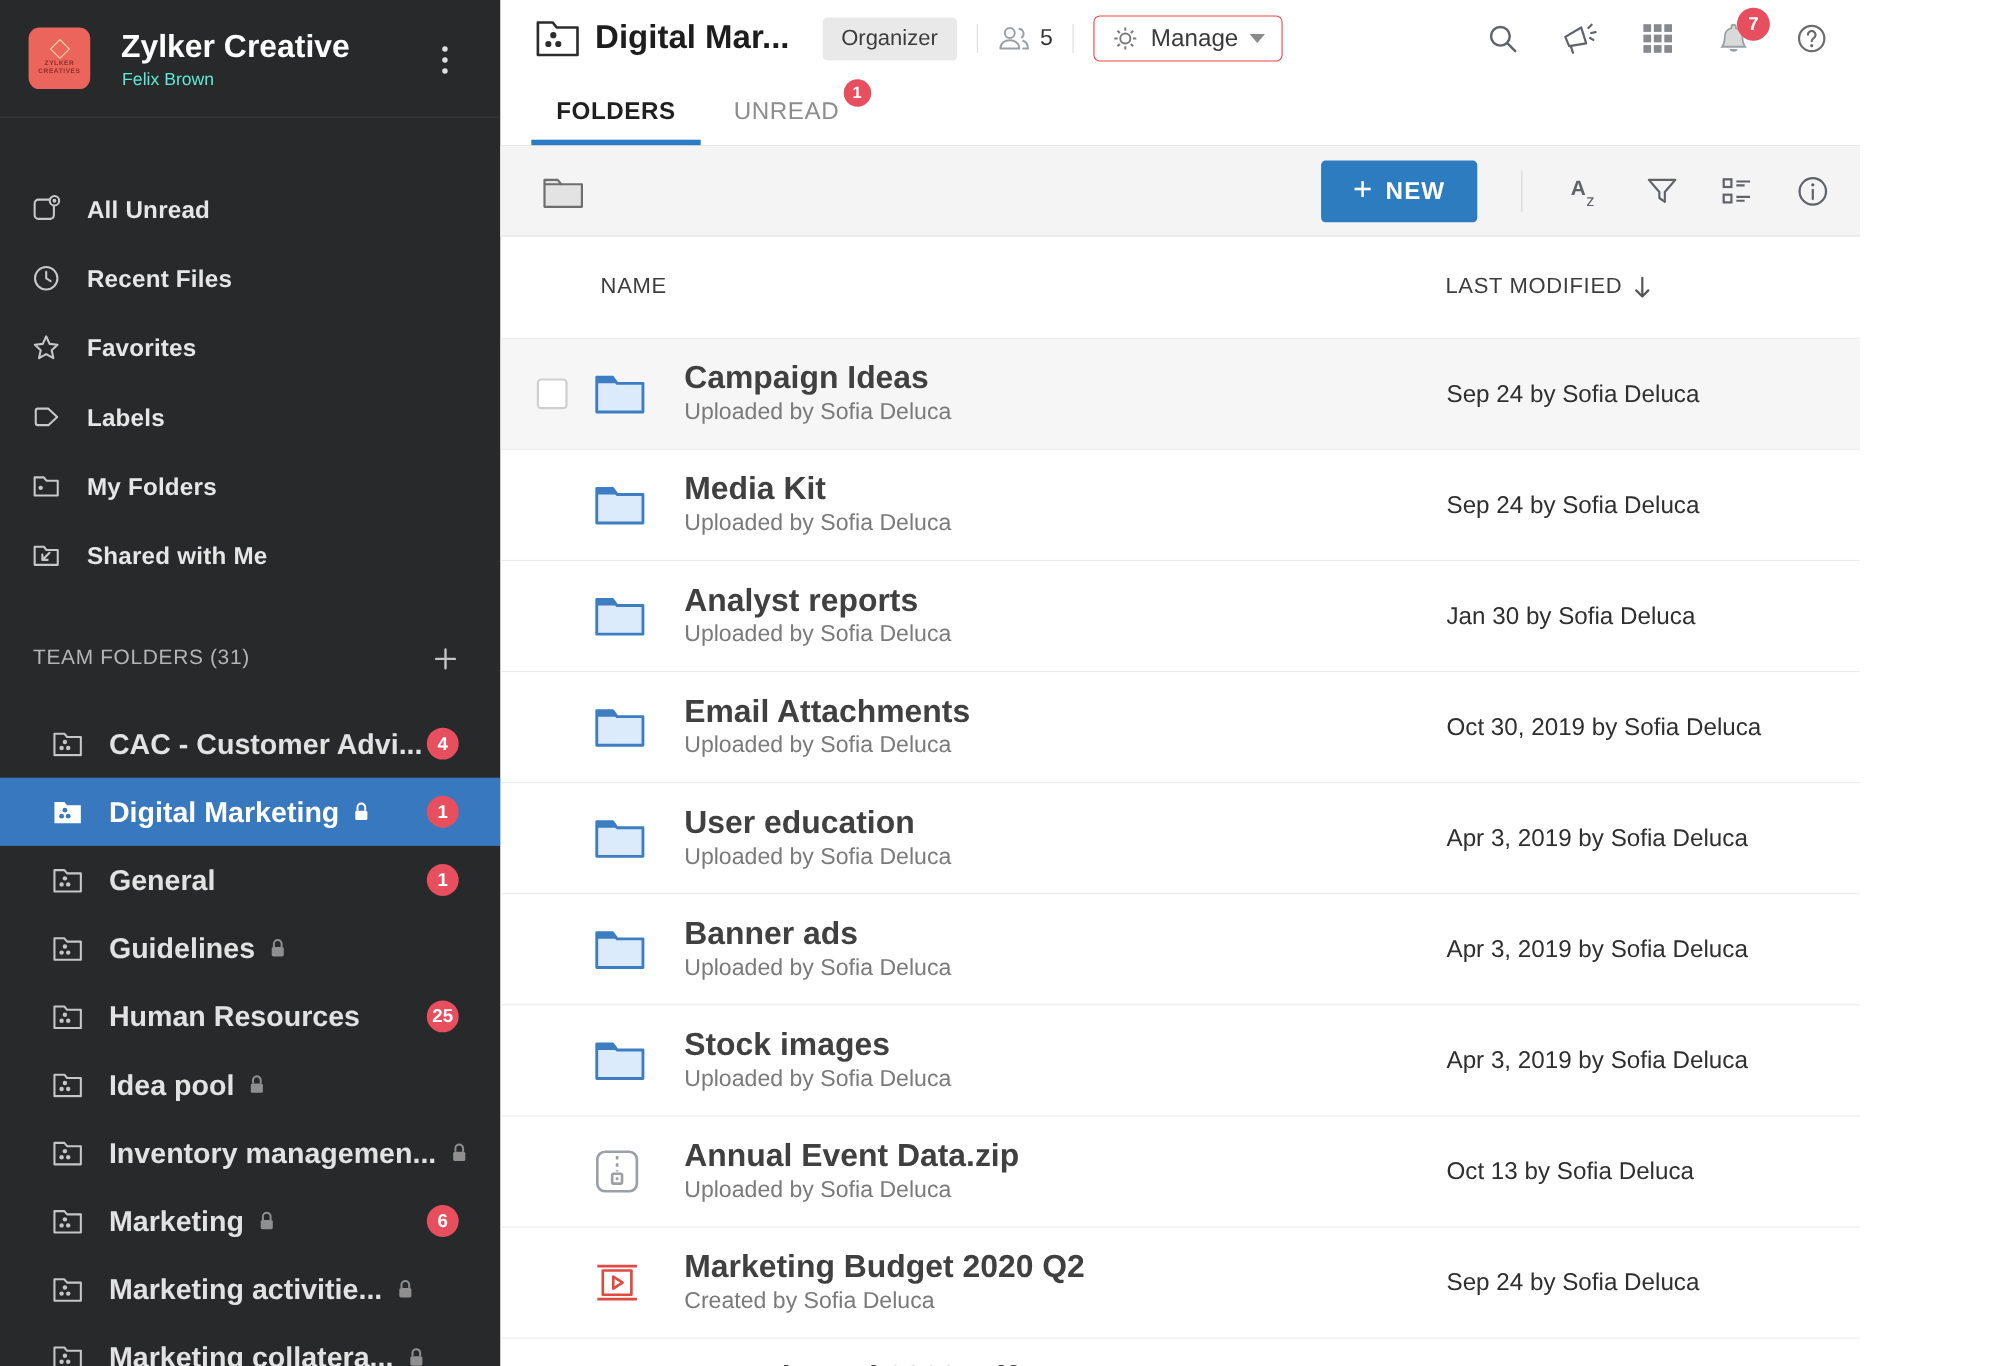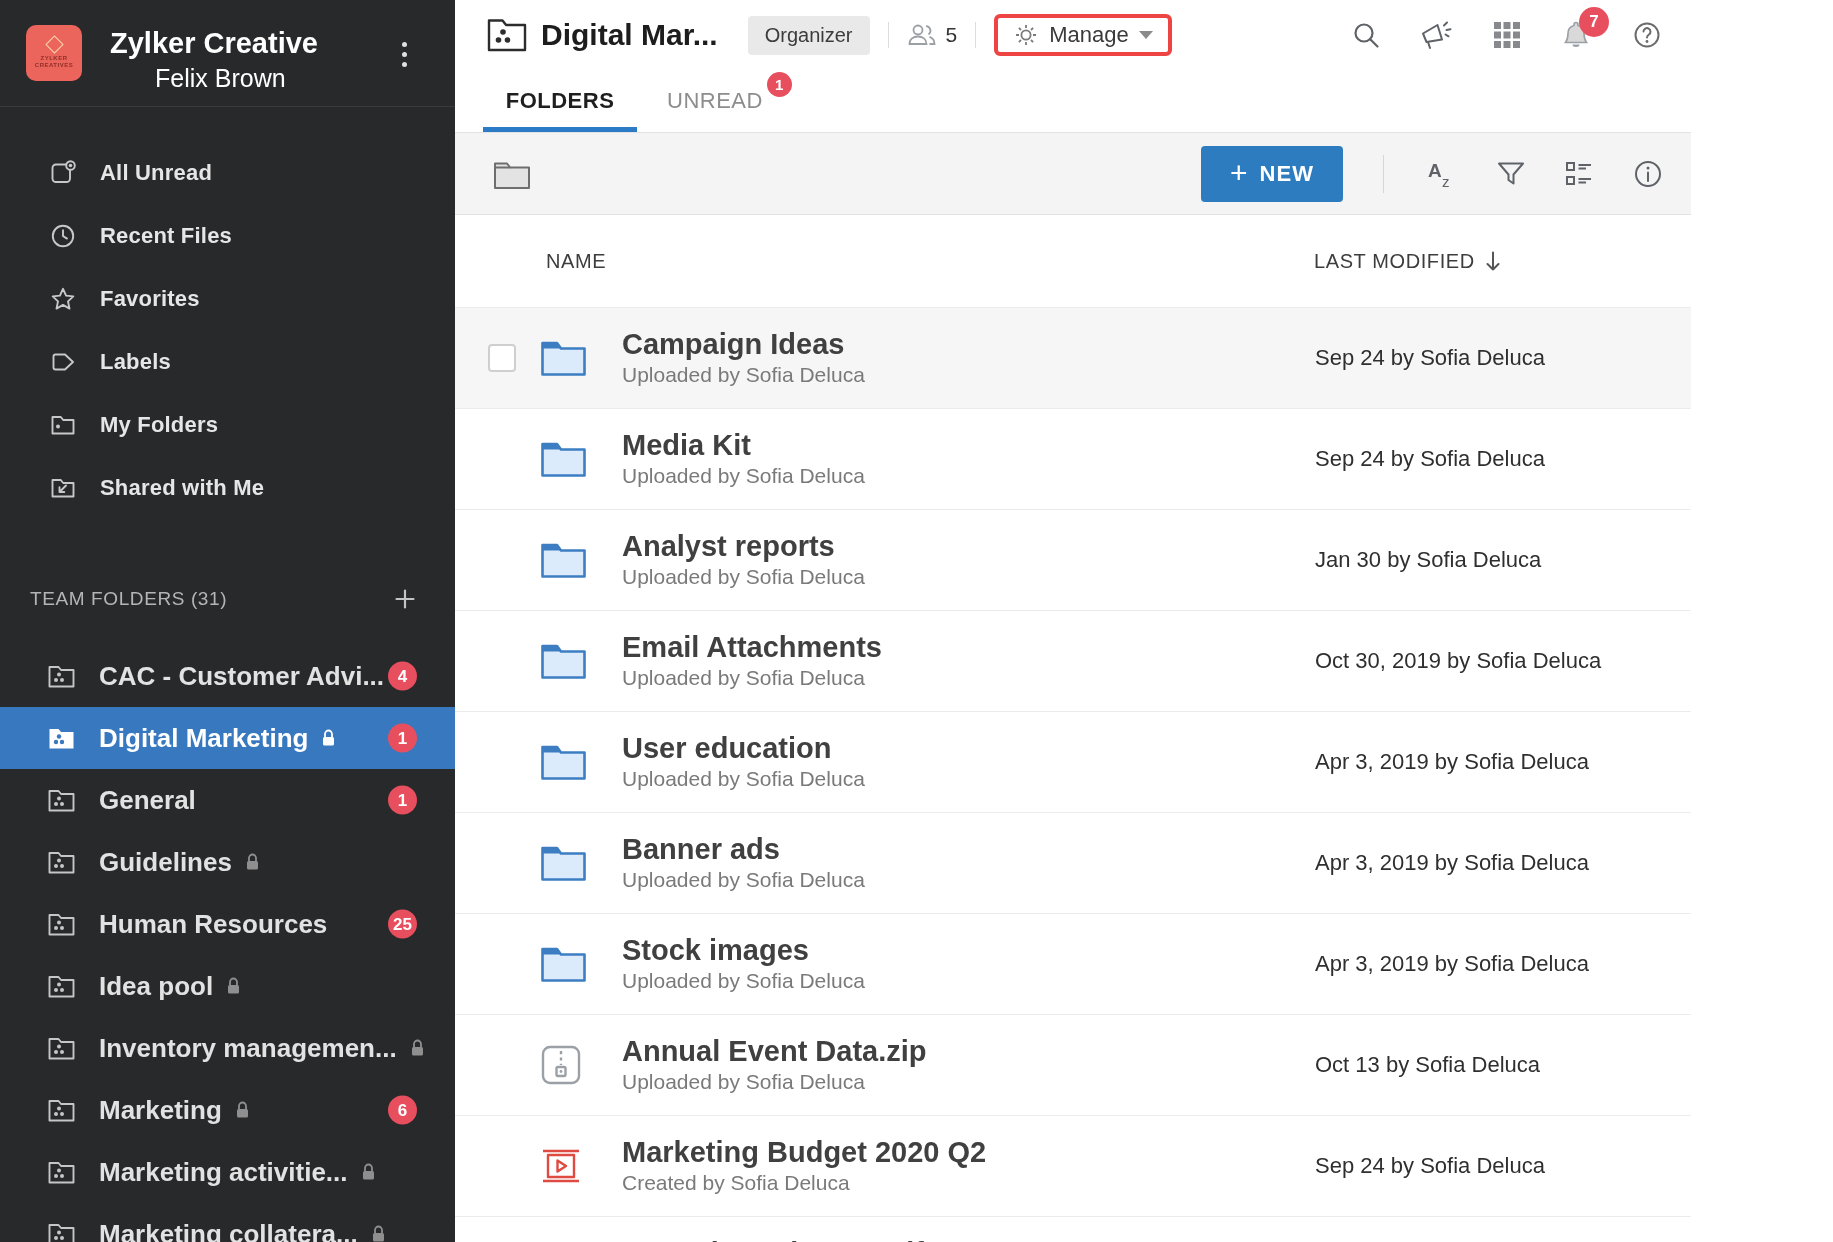--- a/index.html
+++ b/index.html
@@ -12,26 +12,26 @@
   }
 
   
   .sidebar{ width:455px; height:1242px; background:var(--sidebar-bg); flex:none; position:relative; color:#e6e6e6; overflow:hidden; }
   .ws-header{ height:107px; border-bottom:1px solid var(--sidebar-line); position:relative; }
   .ws-logo{ position:absolute; left:26px; top:25px; width:56px; height:56px; border-radius:10px; background:var(--logo-coral);
             display:flex; flex-direction:column; align-items:center; justify-content:center; }
   .ws-logo .dia{ width:13px; height:13px; border:1.5px solid #f3d5ae; transform:rotate(45deg); margin-bottom:4px; }
   .ws-logo .lg-txt{ font-size:6px; letter-spacing:.5px; color:#8e2f28; font-weight:700; line-height:7px; text-align:center; }
   .ws-title{ position:absolute; left:110px; top:27px; font-size:29px; font-weight:700; color:#fff; }
-  .ws-owner{ position:absolute; left:111px; top:64px; font-size:25px; color:#ffffff;margin-left:44px; }
+  .ws-owner{ position:absolute; left:111px; top:64px; font-size:16px; color:#5eead4; }
   .kebab{ position:absolute; right:44px; top:38px; display:flex; flex-direction:column; gap:5px; cursor:pointer; padding:4px; }
   .kebab i{ width:5px; height:5px; border-radius:50%; background:#e0e0e0; }
 
   .nav{ margin-top:34px; }
-  .nav-item{ height:63px; display:flex; align-items:center; padding-left:49px; cursor:pointer; }
+  .nav-item{ height:63px; display:flex; align-items:flex-end; padding-left:28px; cursor:pointer; }
   .nav-item .nico{ width:28px; display:flex; justify-content:center; flex:none; }
   .nav-item .nlabel{ margin-left:23px; font-size:22px; font-weight:700; color:#e6e6e6; letter-spacing:.2px; }
 
   .tf-header{ margin-top:58px; height:44px; display:flex; align-items:center; padding-left:30px; position:relative; }
   .tf-header .tfh-text{ font-size:19px; color:#b5b5b5; letter-spacing:.6px; font-weight:400; }
   .tf-plus{ position:absolute; right:38px; top:10px; cursor:pointer; }
 
   .tf-list{ margin-top:24px; }
   .tf-item{ height:62px; display:flex; align-items:center; padding-left:47px; position:relative; cursor:pointer; }
   .tf-item .tfico{ width:28px; display:flex; justify-content:center; flex:none; }
@@ -45,21 +45,21 @@
   
   .main{ width:1236px; height:1242px; position:relative; background:#fff; }
 
   .page-header{ height:70px; display:flex; align-items:center; padding-left:32px; position:relative; }
   .ph-icon{ flex:none; display:flex; }
   .page-title{ margin-left:14px; font-size:30px; font-weight:700; color:#1d1d1d; white-space:nowrap; }
   .role-pill{ margin-left:30px; background:#e9e9ea; border-radius:4px; padding:8px 17px; font-size:20px; color:#3c3c3c; }
   .vdiv{ width:1px; height:26px; background:#dcdcdc; margin:0 18px; flex:none; }
   .members{ display:flex; align-items:center; gap:9px; }
   .members .count{ font-size:21px; color:#333; }
-  .manage-btn{ display:flex; align-items:center; gap:10px; border:4px solid #ef4444; border-radius:6px; height:42px; padding:0 15px; cursor:pointer; background:#fff; }
+  .manage-btn{ display:flex; align-items:center; gap:10px; border:1px solid #ef4444; border-radius:6px; height:42px; padding:0 15px; cursor:pointer; background:#fff; }
   .manage-btn .mlabel{ font-size:22px; color:#3a3a3a; }
   .caret{ width:0; height:0; border-left:7px solid transparent; border-right:7px solid transparent; border-top:8px solid #8a8a8a; }
   .top-icons{ position:absolute; right:28px; top:0; height:70px; display:flex; align-items:center; gap:39px; }
   .ti{ position:relative; cursor:pointer; display:flex; }
   .noti-badge{ position:absolute; top:-12px; right:-17px; min-width:30px; height:30px; border-radius:15px; background:var(--badge-red);
                color:#fff; font-size:17px; font-weight:700; display:flex; align-items:center; justify-content:center; }
 
   .tabs{ height:63px; border-bottom:1px solid #e3e3e3; position:relative; display:flex; align-items:center; padding-left:28px; }
   .tab{ position:relative; cursor:pointer; }
   .tab-folders{ width:154px; text-align:center; font-size:22px; font-weight:700; color:#1f1f1f; letter-spacing:.5px; }

